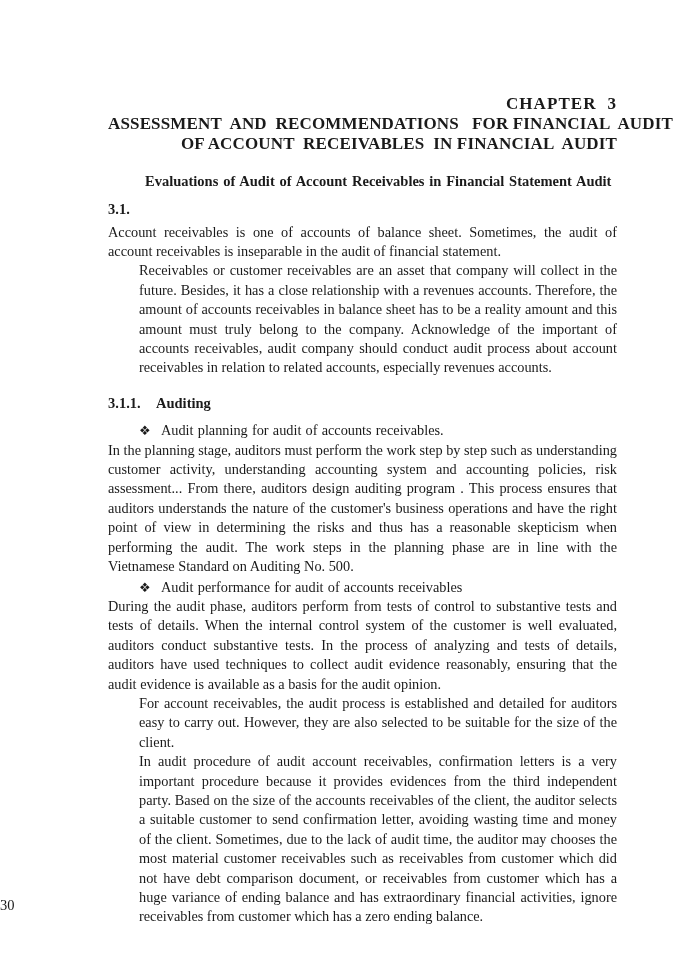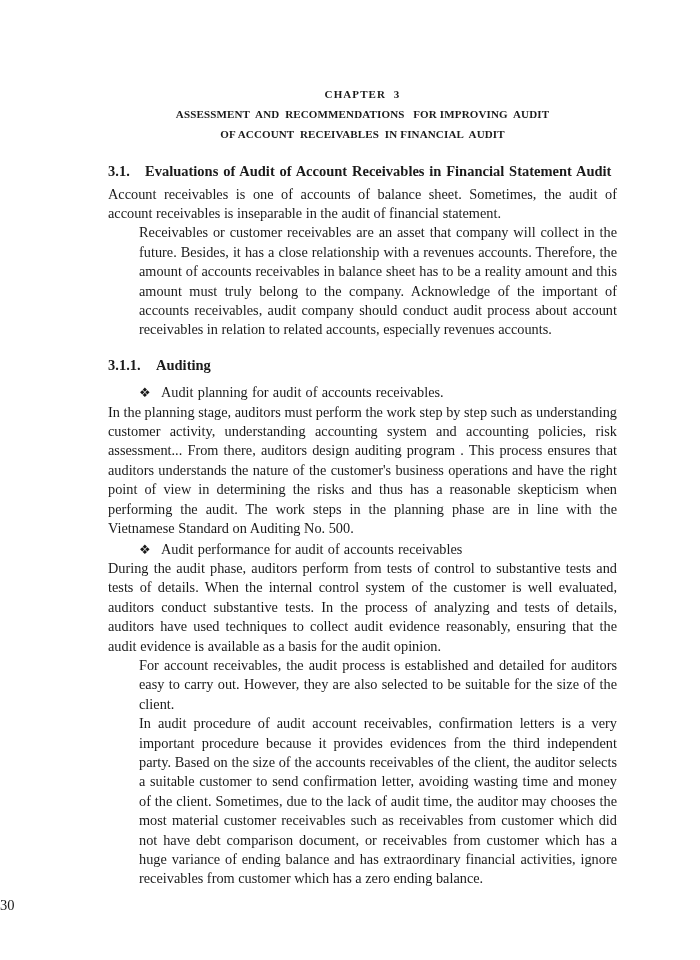--- a/index.html
+++ b/index.html
@@ -27,26 +27,26 @@
 
   .content {
     position: absolute;
     left: 108px;
     top: 84px;
     width: 509px;
   }
 
   
   .chapter-title {
-    text-align: center;
+    text-align: right;
     font-weight: bold;
-    font-size: 11px;
+    font-size: 17px;
     line-height: 20px;
     letter-spacing: 0.3px;
-    margin: 0 0 0 0;
+    margin: 10px 0 0 0;
   }
   .chapter-title .line {
     display: block;
     white-space: pre;
   }
   .chapter-title .line-1 { letter-spacing: 1.1px; }
   .chapter-title .line-2 { letter-spacing: 0.15px; }
   .chapter-title .line-3 { letter-spacing: 0.15px; }
 
   
@@ -54,20 +54,21 @@
     font-weight: bold;
     font-size: 14.5px;
     line-height: 19.5px;
     margin: 18px 0 0 0;
     display: flex;
     align-items: flex-start;
   }
   .heading-1 .num {
     width: 37px;
     flex: 0 0 37px;
+    margin-top: 28px;
   }
   .heading-1 .txt {
     flex: 1 1 auto;
     text-align: justify;
     text-align-last: left;
     word-spacing: 1.2px;
   }
 
   .heading-2 {
     font-weight: bold;
@@ -133,21 +134,21 @@
 </style>
 </head>
 <body>
 
 <div class="page">
 
   <div class="content">
 
     <div class="chapter-title">
       <span class="line line-1">CHAPTER  3</span>
-      <span class="line line-2">ASSESSMENT  AND  RECOMMENDATIONS   FOR IMPROVING  AUDIT</span>
+      <span class="line line-2">ASSESSMENT  AND  RECOMMENDATIONS   FOR FINANCIAL  AUDIT</span>
       <span class="line line-3">OF ACCOUNT  RECEIVABLES  IN FINANCIAL  AUDIT</span>
     </div>
 
     <div class="heading-1">
       <span class="num">3.1.</span>
       <span class="txt">Evaluations of Audit of Account Receivables in Financial Statement Audit</span>
     </div>
 
     <p class="body first">Account receivables is one of accounts of balance sheet. Sometimes, the audit of account receivables is inseparable in the audit of financial statement.</p>
     <p class="body">Receivables or customer receivables are an asset that company will collect in the future. Besides, it has a close relationship with a revenues accounts. Therefore, the amount of accounts receivables in balance sheet has to be a reality amount and this amount must truly belong to the company. Acknowledge of the important of accounts receivables, audit company should conduct audit process about account receivables in relation to related accounts, especially revenues accounts.</p>

